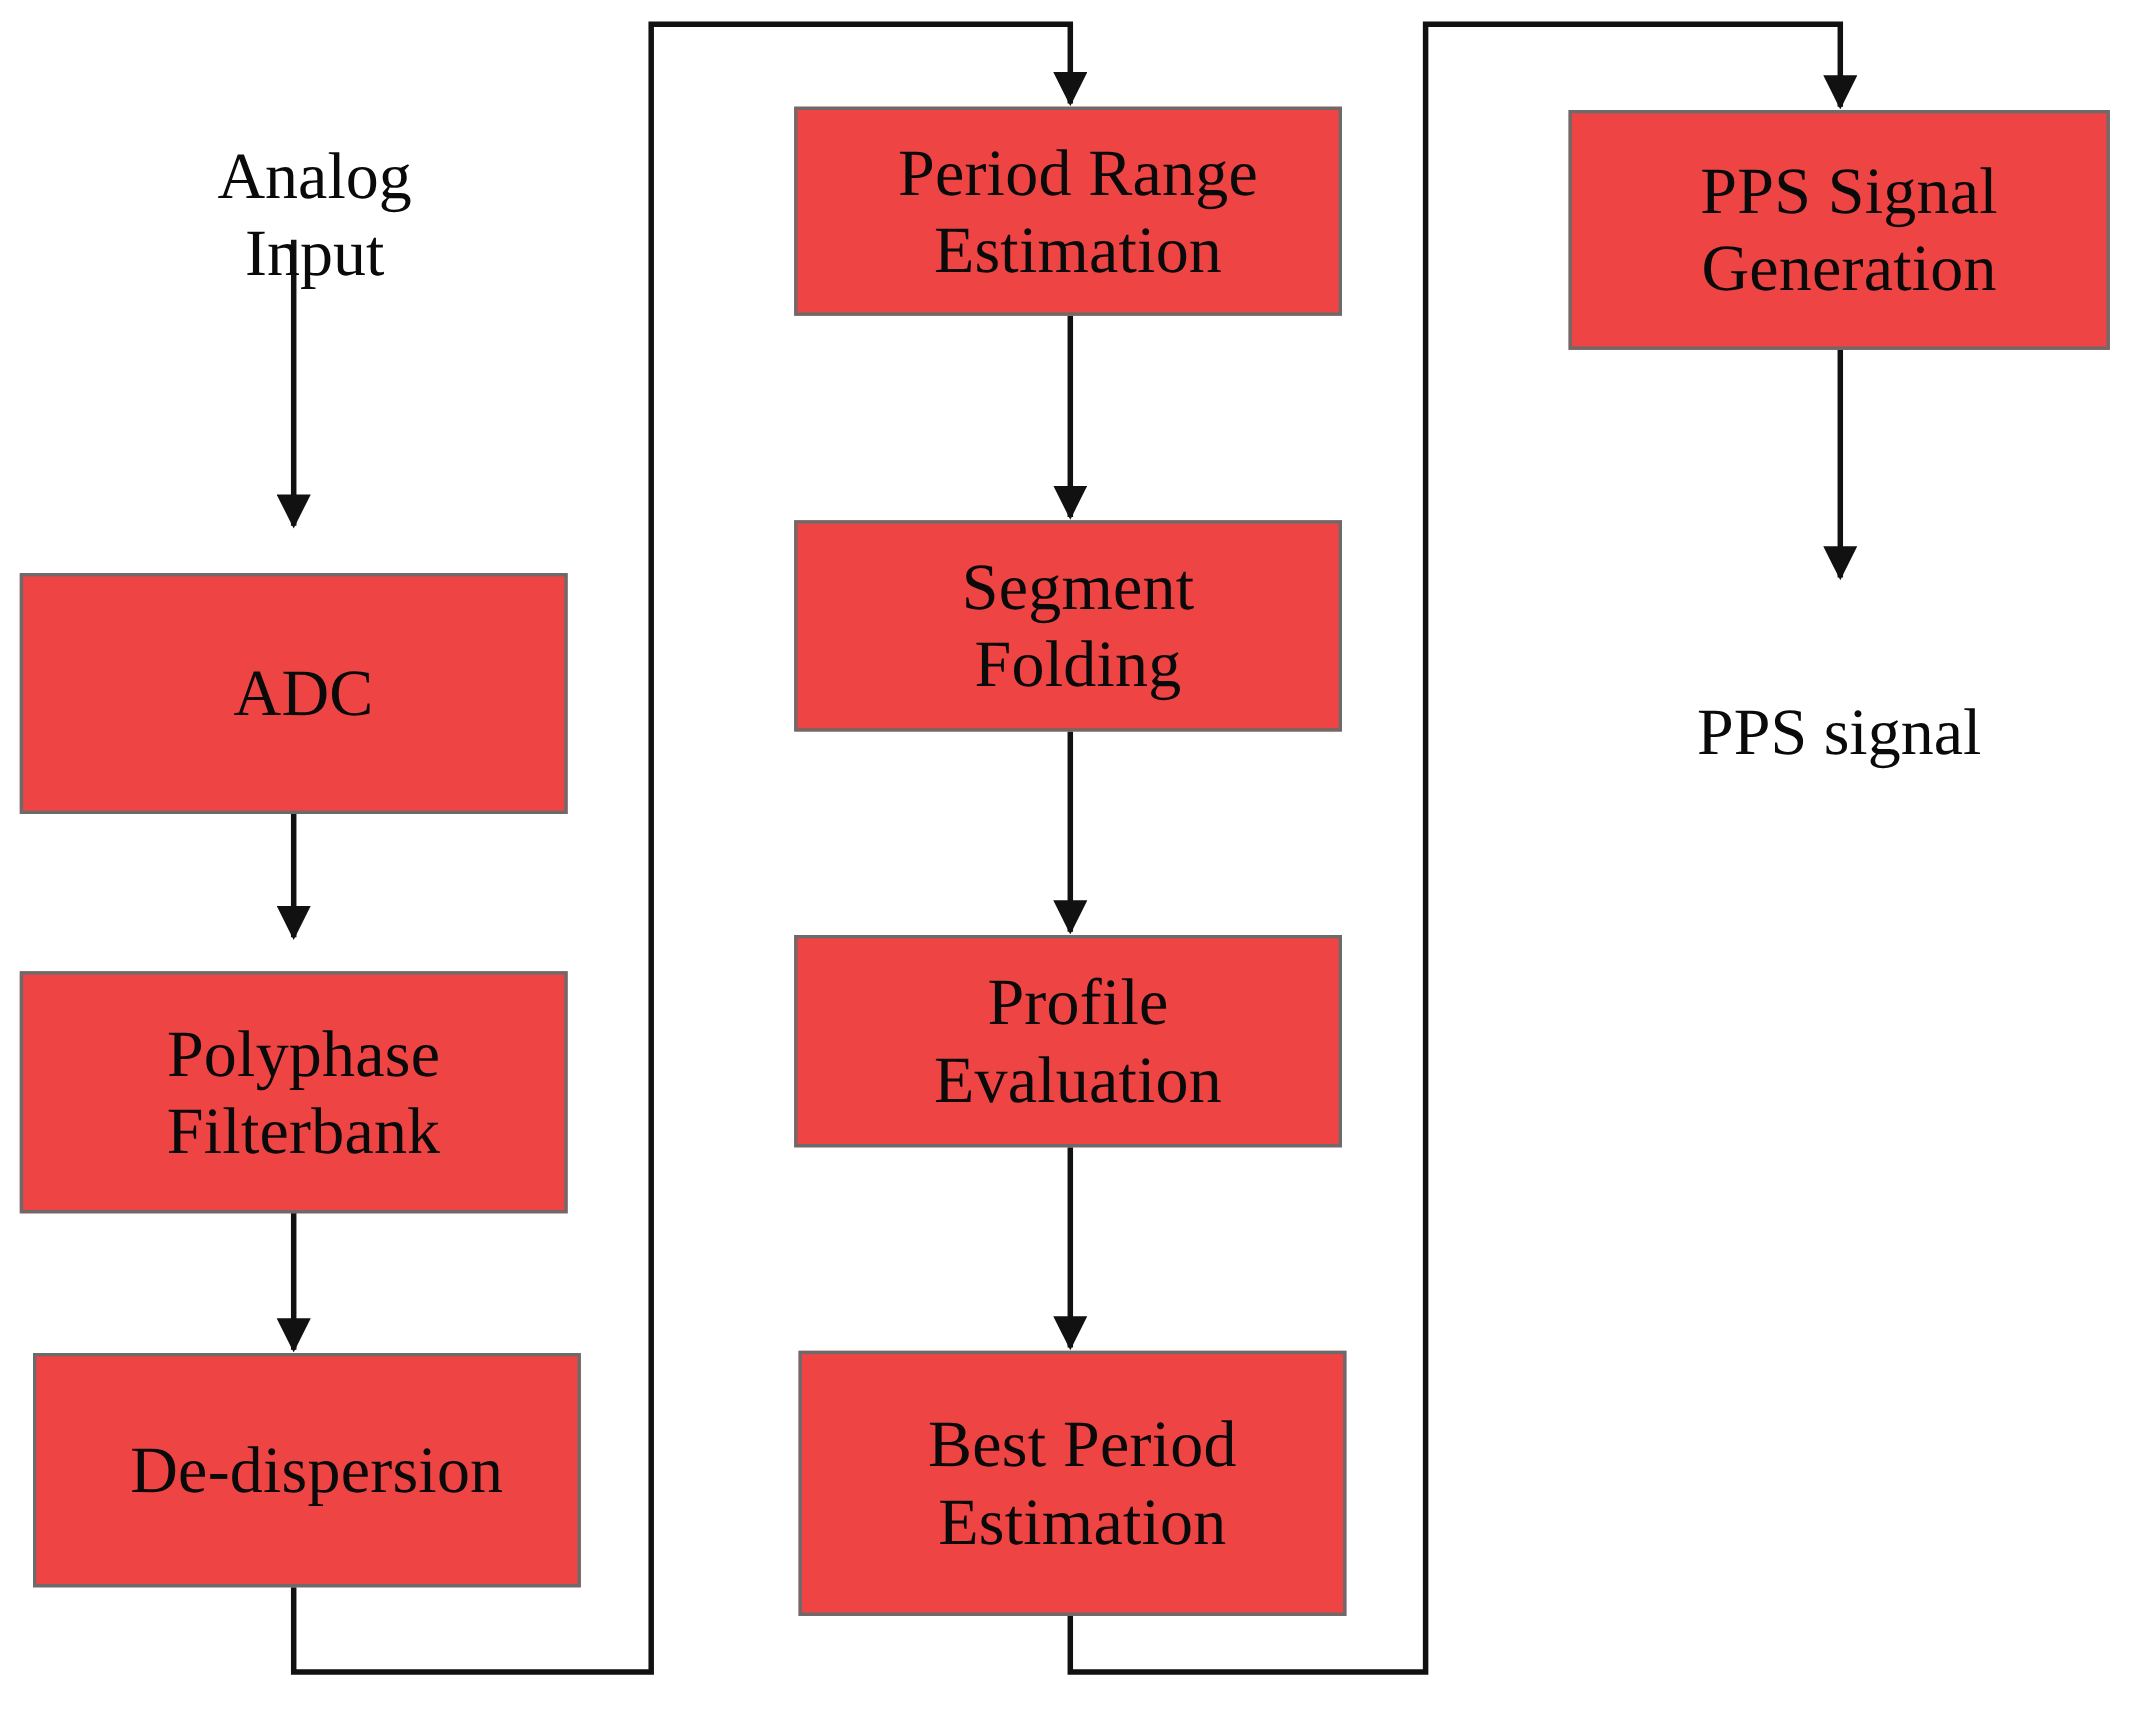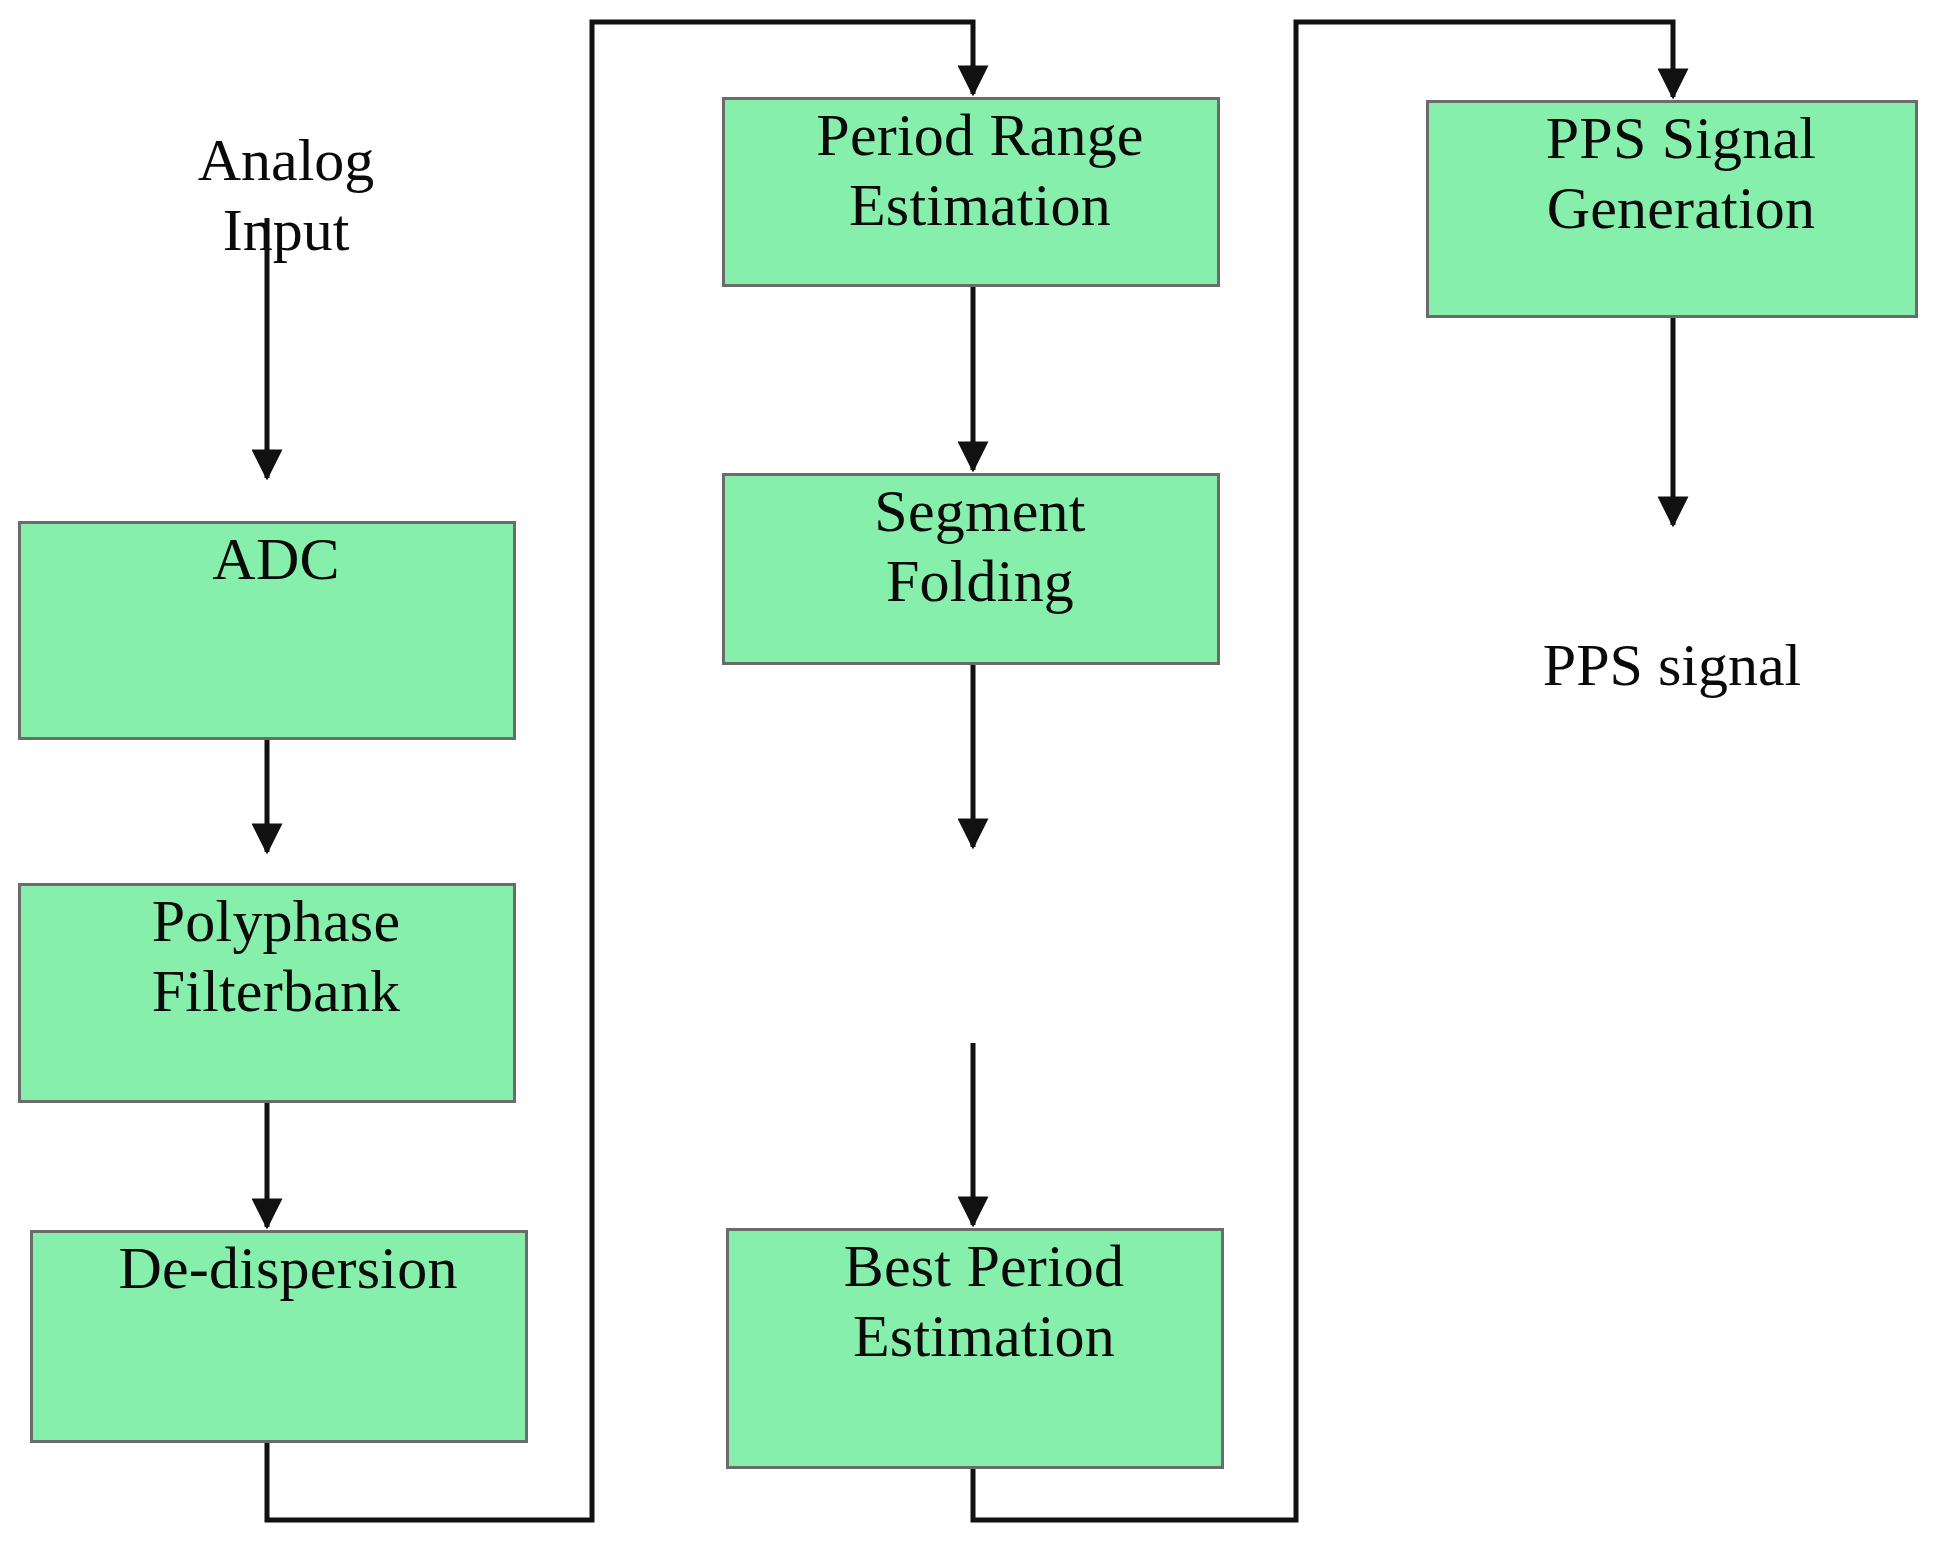--- a/index.html
+++ b/index.html
@@ -21,23 +21,23 @@
     position: absolute;
     left: 0;
     top: 0;
     width: 1950px;
     height: 1555px;
   }
   .node-box {
     position: absolute;
     box-sizing: border-box;
     border: 3px solid #6b6b6b;
-    background: #86efac;
+    background: #ef4444;
     display: flex;
-    align-items: flex-start;
+    align-items: center;
     justify-content: center;
     text-align: center;
     line-height: 1.17;
     color: #0a0a0a;
     font-size: 60px;
     letter-spacing: 0.2px;
     z-index: 3;
     padding-left: 18px;
   }
   .node-box .node-label {
@@ -107,20 +107,24 @@
   <div class="node-box" style="left:722px; top:97px; width:498px; height:190px;">
     <span class="node-label">Period Range
 Estimation</span>
   </div>
 
   <div class="node-box" style="left:722px; top:473px; width:498px; height:192px;">
     <span class="node-label">Segment
 Folding</span>
   </div>
 
+  <div class="node-box" style="left:722px; top:850px; width:498px; height:193px;">
+    <span class="node-label">Profile
+Evaluation</span>
+  </div>
 
   <div class="node-box" style="left:726px; top:1228px; width:498px; height:241px;">
     <span class="node-label">Best Period
 Estimation</span>
   </div>
 
   <div class="node-box" style="left:1426px; top:100px; width:492px; height:218px;">
     <span class="node-label">PPS Signal
 Generation</span>
   </div>

